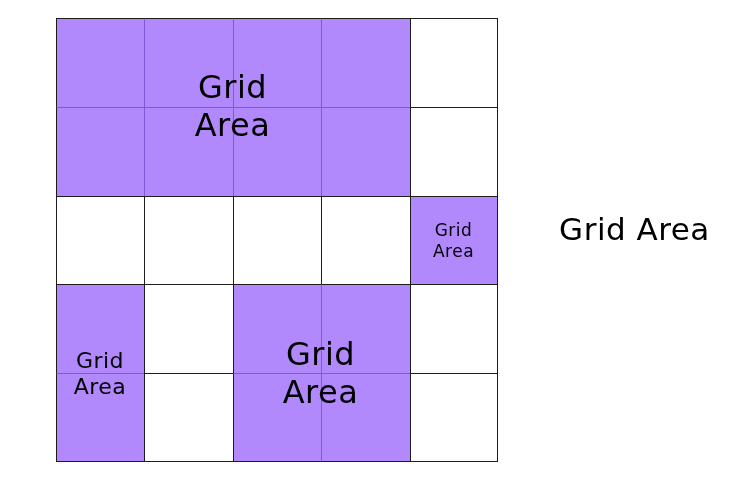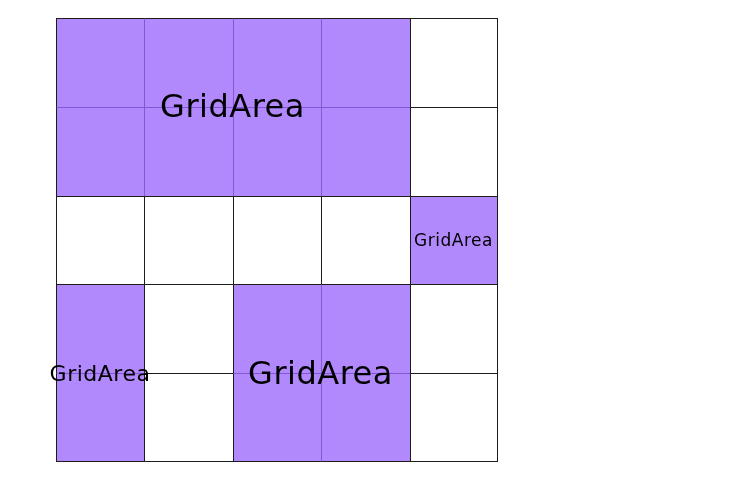--- a/index.html
+++ b/index.html
@@ -58,21 +58,21 @@
   
   .cell.seam-top  { border-top-color: #8257d9; }
   .cell.seam-left { border-left-color: #8257d9; }
   .cell.seam-right { border-right-color: #8257d9; }
   .cell.seam-bottom { border-bottom-color: #8257d9; }
 
   
   .area-label {
     position: absolute;
     display: flex;
-    flex-direction: row;
+    flex-direction: column;
     align-items: center;
     justify-content: center;
     text-align: center;
     color: #000000;
     font-family: "DejaVu Sans", sans-serif;
     font-weight: 400;
     letter-spacing: 0.5px;
     pointer-events: none;
     white-space: nowrap;
   }
@@ -175,14 +175,15 @@
   <div class="area-label" id="label-area-c" style="color: rgb(0, 0, 0);">
     <span class="ln">Grid</span>
     <span class="ln">Area</span>
   </div>
 
   <div class="area-label" id="label-area-d" style="color: rgb(0, 0, 0);">
     <span class="ln">Grid</span>
     <span class="ln">Area</span>
   </div>
 
+  <div id="side-label" style="color: rgb(0, 0, 0);">Grid Area</div>
 
 </div>
 
 </body></html>

